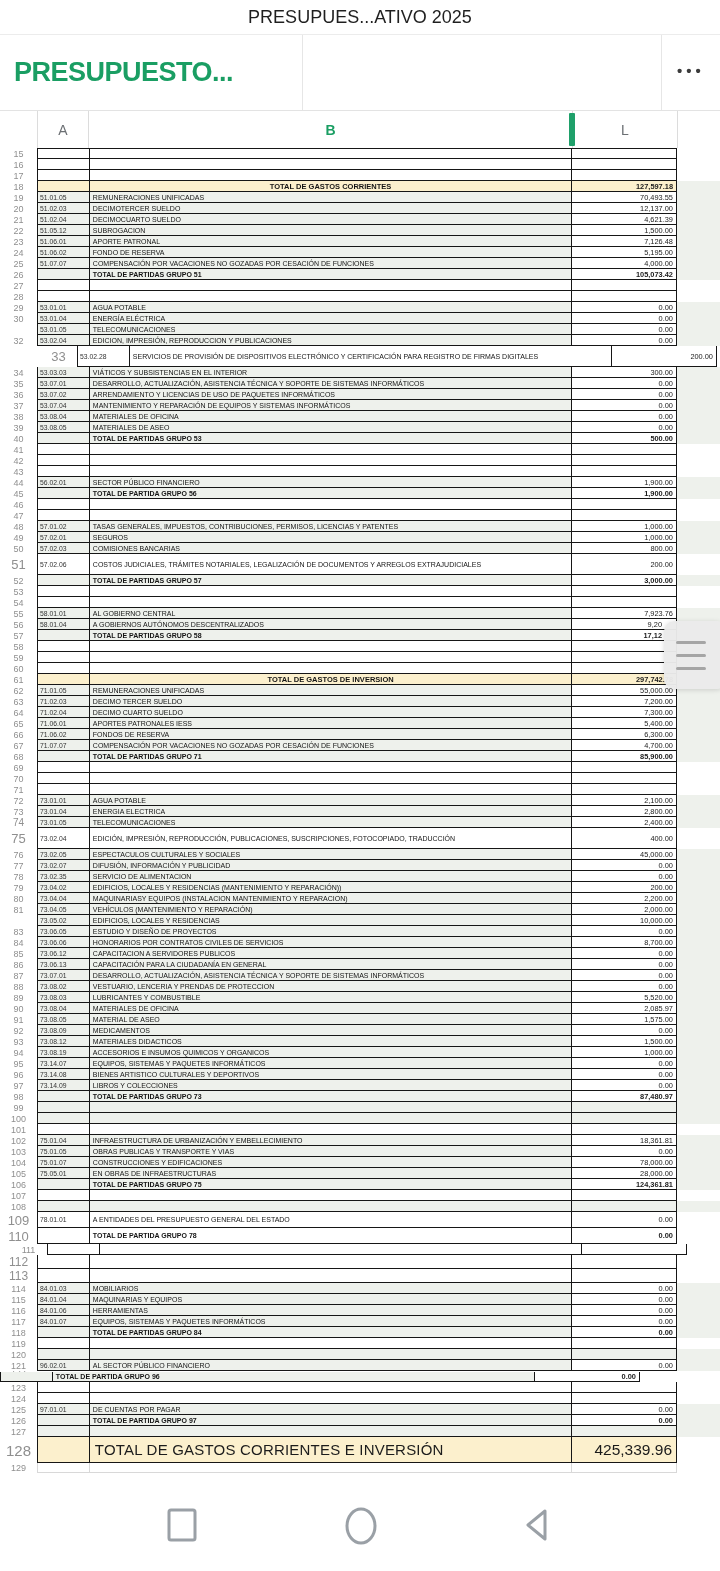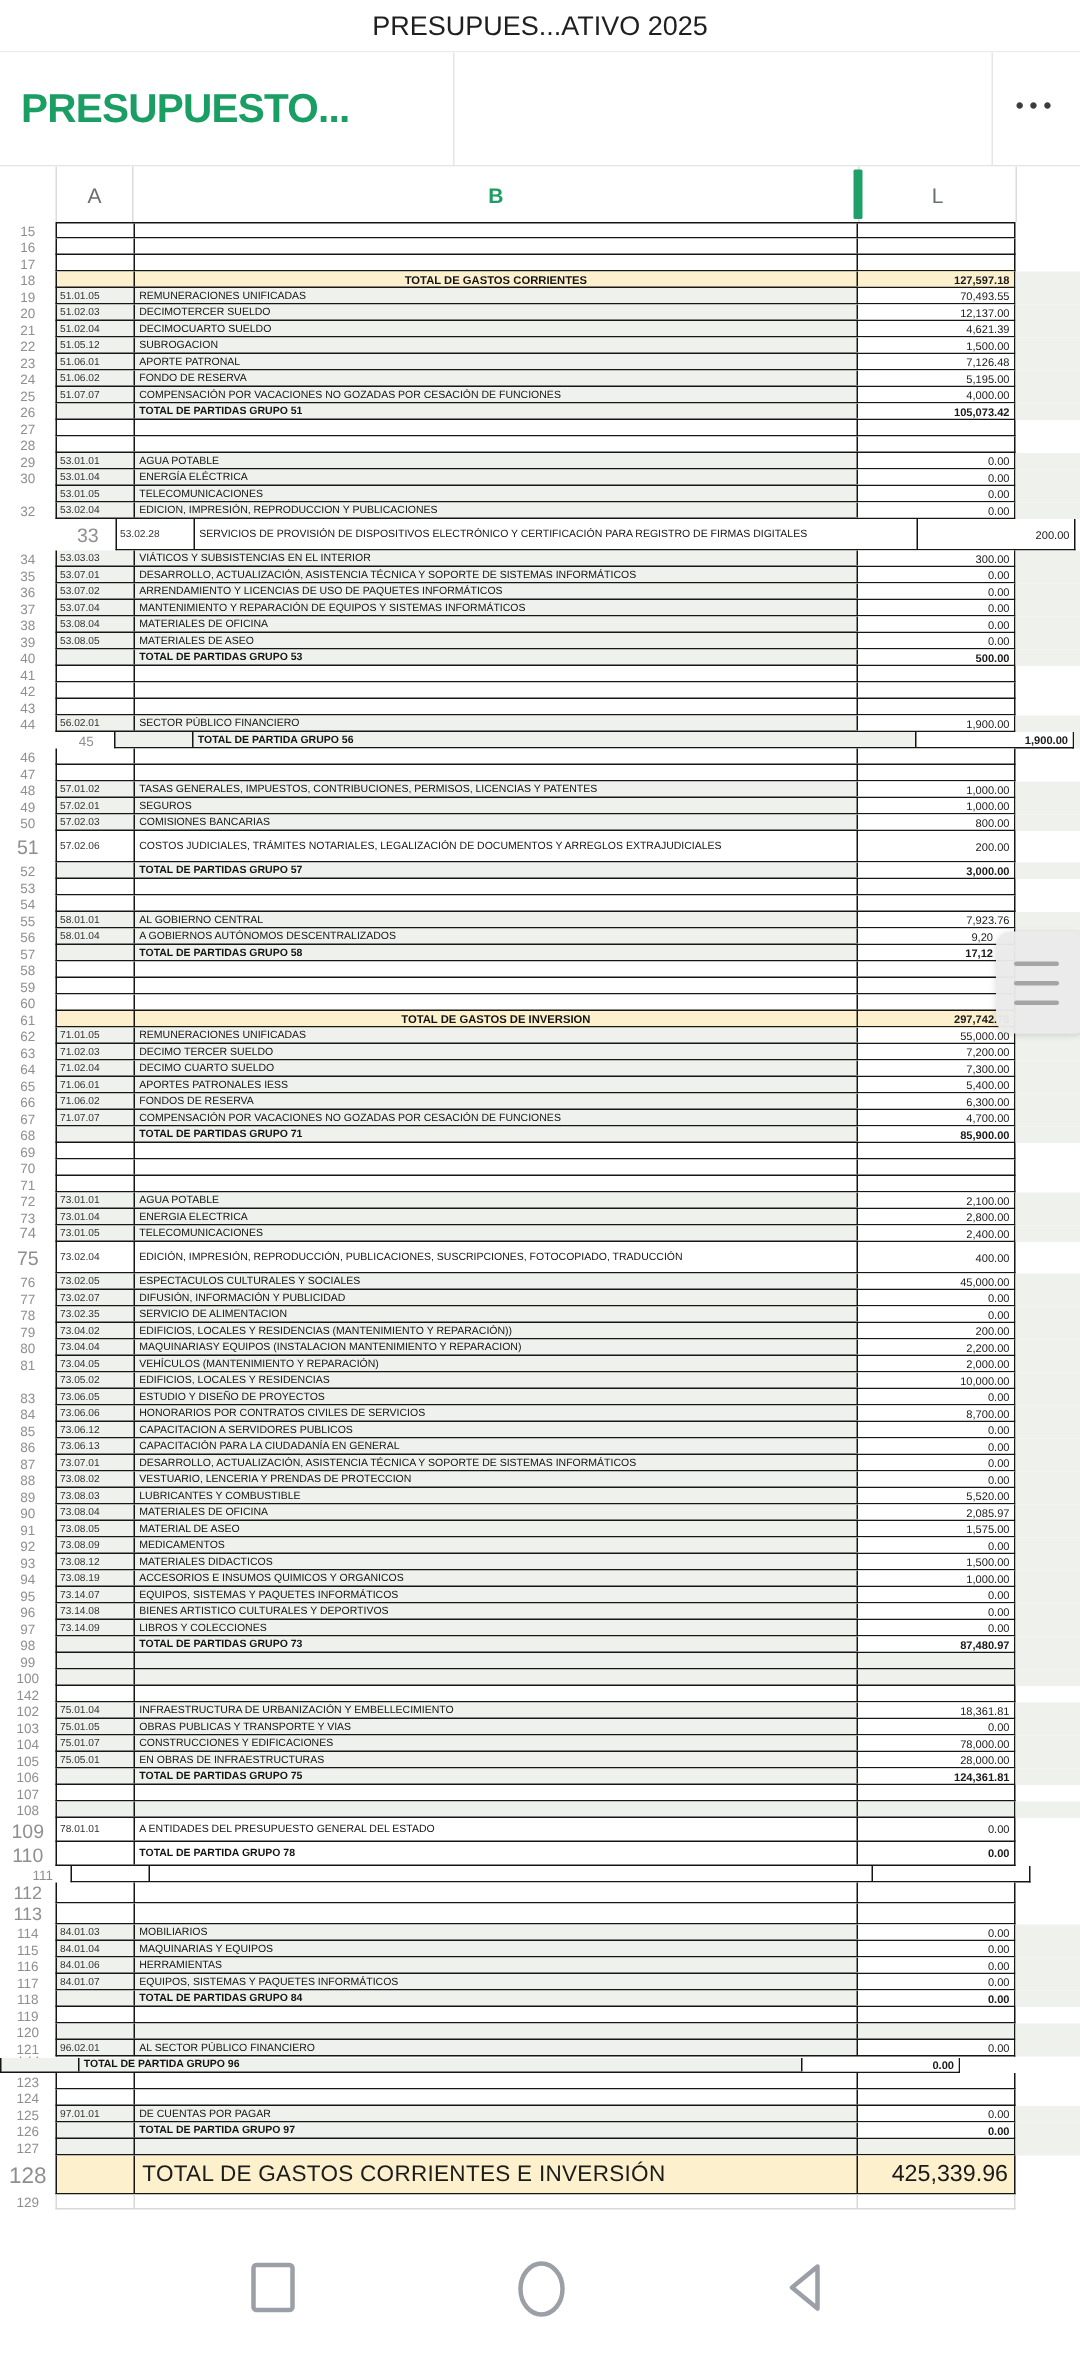--- a/index.html
+++ b/index.html
@@ -371,21 +371,21 @@
       </div>
       <div class="row k-data" style="height: 11px;">
         <div class="rownum" style="font-size: 9px;">44</div>
         <div class="cells">
           <div class="cell cell-a">56.02.01</div>
           <div class="cell cell-b">SECTOR PÚBLICO FINANCIERO</div>
           <div class="cell cell-l">1,900.00</div>
         </div>
         <div class="strip"></div>
       </div>
-      <div class="row k-total" style="height: 11px; margin-left: 39px;">
+      <div class="row k-total" style="height: 11px;">
         <div class="rownum" style="font-size: 9px;">45</div>
         <div class="cells">
           <div class="cell cell-a"></div>
           <div class="cell cell-b">TOTAL DE PARTIDA GRUPO 56</div>
           <div class="cell cell-l">1,900.00</div>
         </div>
         <div class="strip"></div>
       </div>
       <div class="row k-empty" style="height: 11px;">
         <div class="rownum" style="font-size: 9px;">46</div>
@@ -876,21 +876,21 @@
       <div class="row k-empty_g" style="height: 11px;">
         <div class="rownum" style="font-size: 9px;">100</div>
         <div class="cells">
           <div class="cell cell-a"></div>
           <div class="cell cell-b"></div>
           <div class="cell cell-l"></div>
         </div>
         <div class="strip"></div>
       </div>
       <div class="row k-empty" style="height: 11px;">
-        <div class="rownum" style="font-size: 9px;">142</div>
+        <div class="rownum" style="font-size: 9px;">101</div>
         <div class="cells">
           <div class="cell cell-a"></div>
           <div class="cell cell-b"></div>
           <div class="cell cell-l"></div>
         </div>
         <div class="strip"></div>
       </div>
       <div class="row k-data" style="height: 11px;">
         <div class="rownum" style="font-size: 9px;">102</div>
         <div class="cells">

